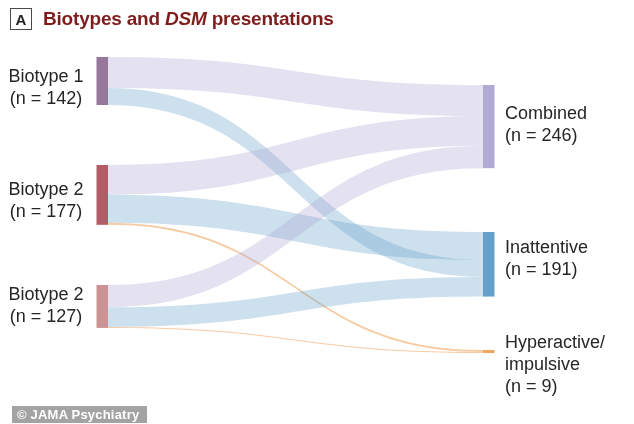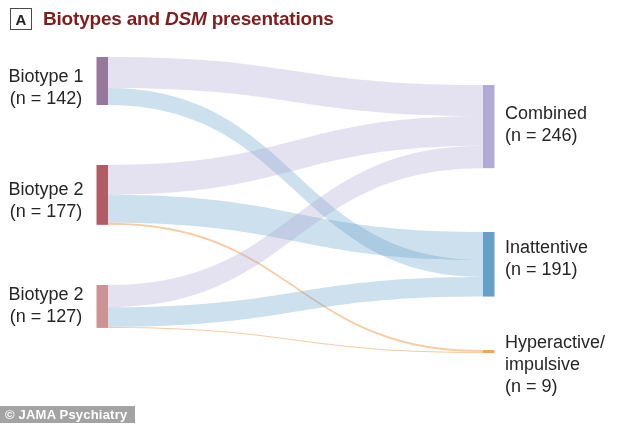--- a/index.html
+++ b/index.html
@@ -13,21 +13,21 @@
     display:flex;align-items:center;justify-content:center;
     font-size:15px;font-weight:bold;color:#222;background:#fff;
   }
   .panel-title{font-size:19px;font-weight:600;letter-spacing:-0.2px;color:#7f1d1d;white-space:pre;}
   .panel-title i{font-style:italic;}
   svg.sankey{position:absolute;left:0;top:0;}
   .lbl{position:absolute;font-size:18px;line-height:22px;color:#262626;}
   .lbl-left{left:0;width:92px;text-align:center;}
   .lbl-right{left:505px;width:135px;text-align:left;}
   .credit{
-    position:absolute;left:0;top:406px;height:17px;box-sizing:border-box;
+    position:absolute;left:12px;top:406px;height:17px;box-sizing:border-box;
     background:#a3a3a3;color:#ffffff;font-size:13px;font-weight:bold;
     padding:1px 8px 0 5px;letter-spacing:0.2px;line-height:16px;
   }
 </style>
 </head>
 <body>
 
 <div class="canvas">
 
   <div class="panel-header">

